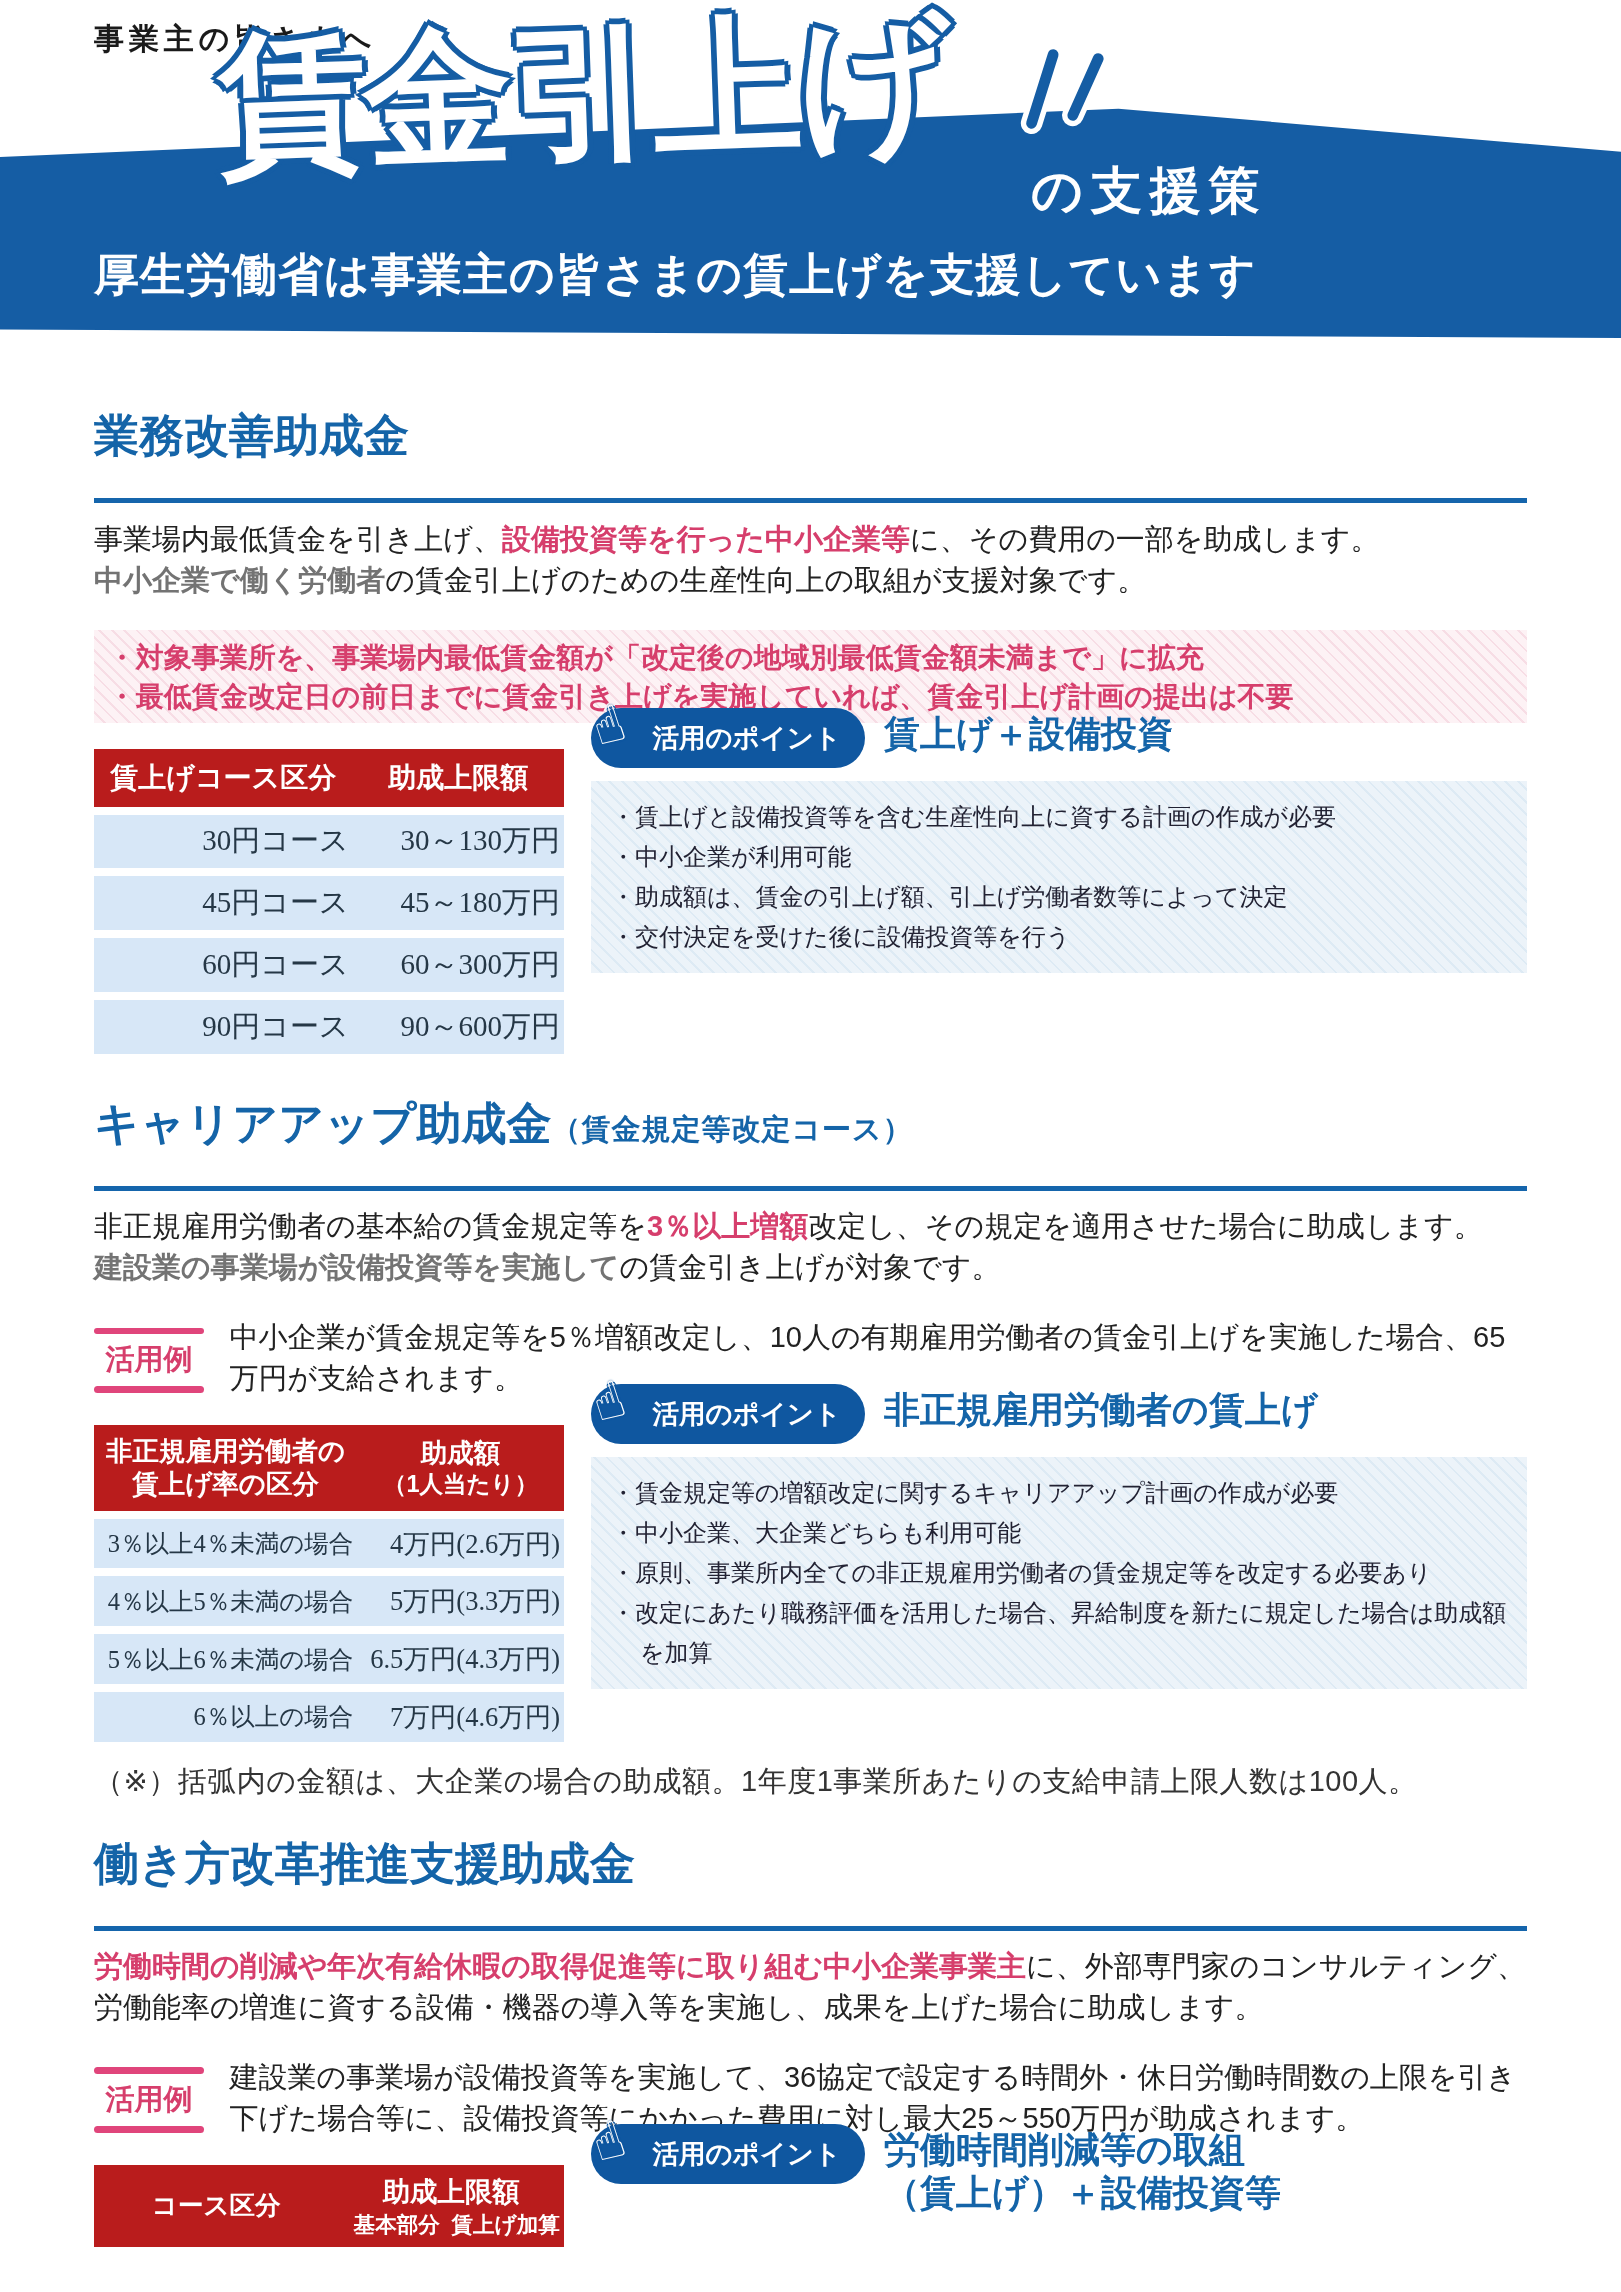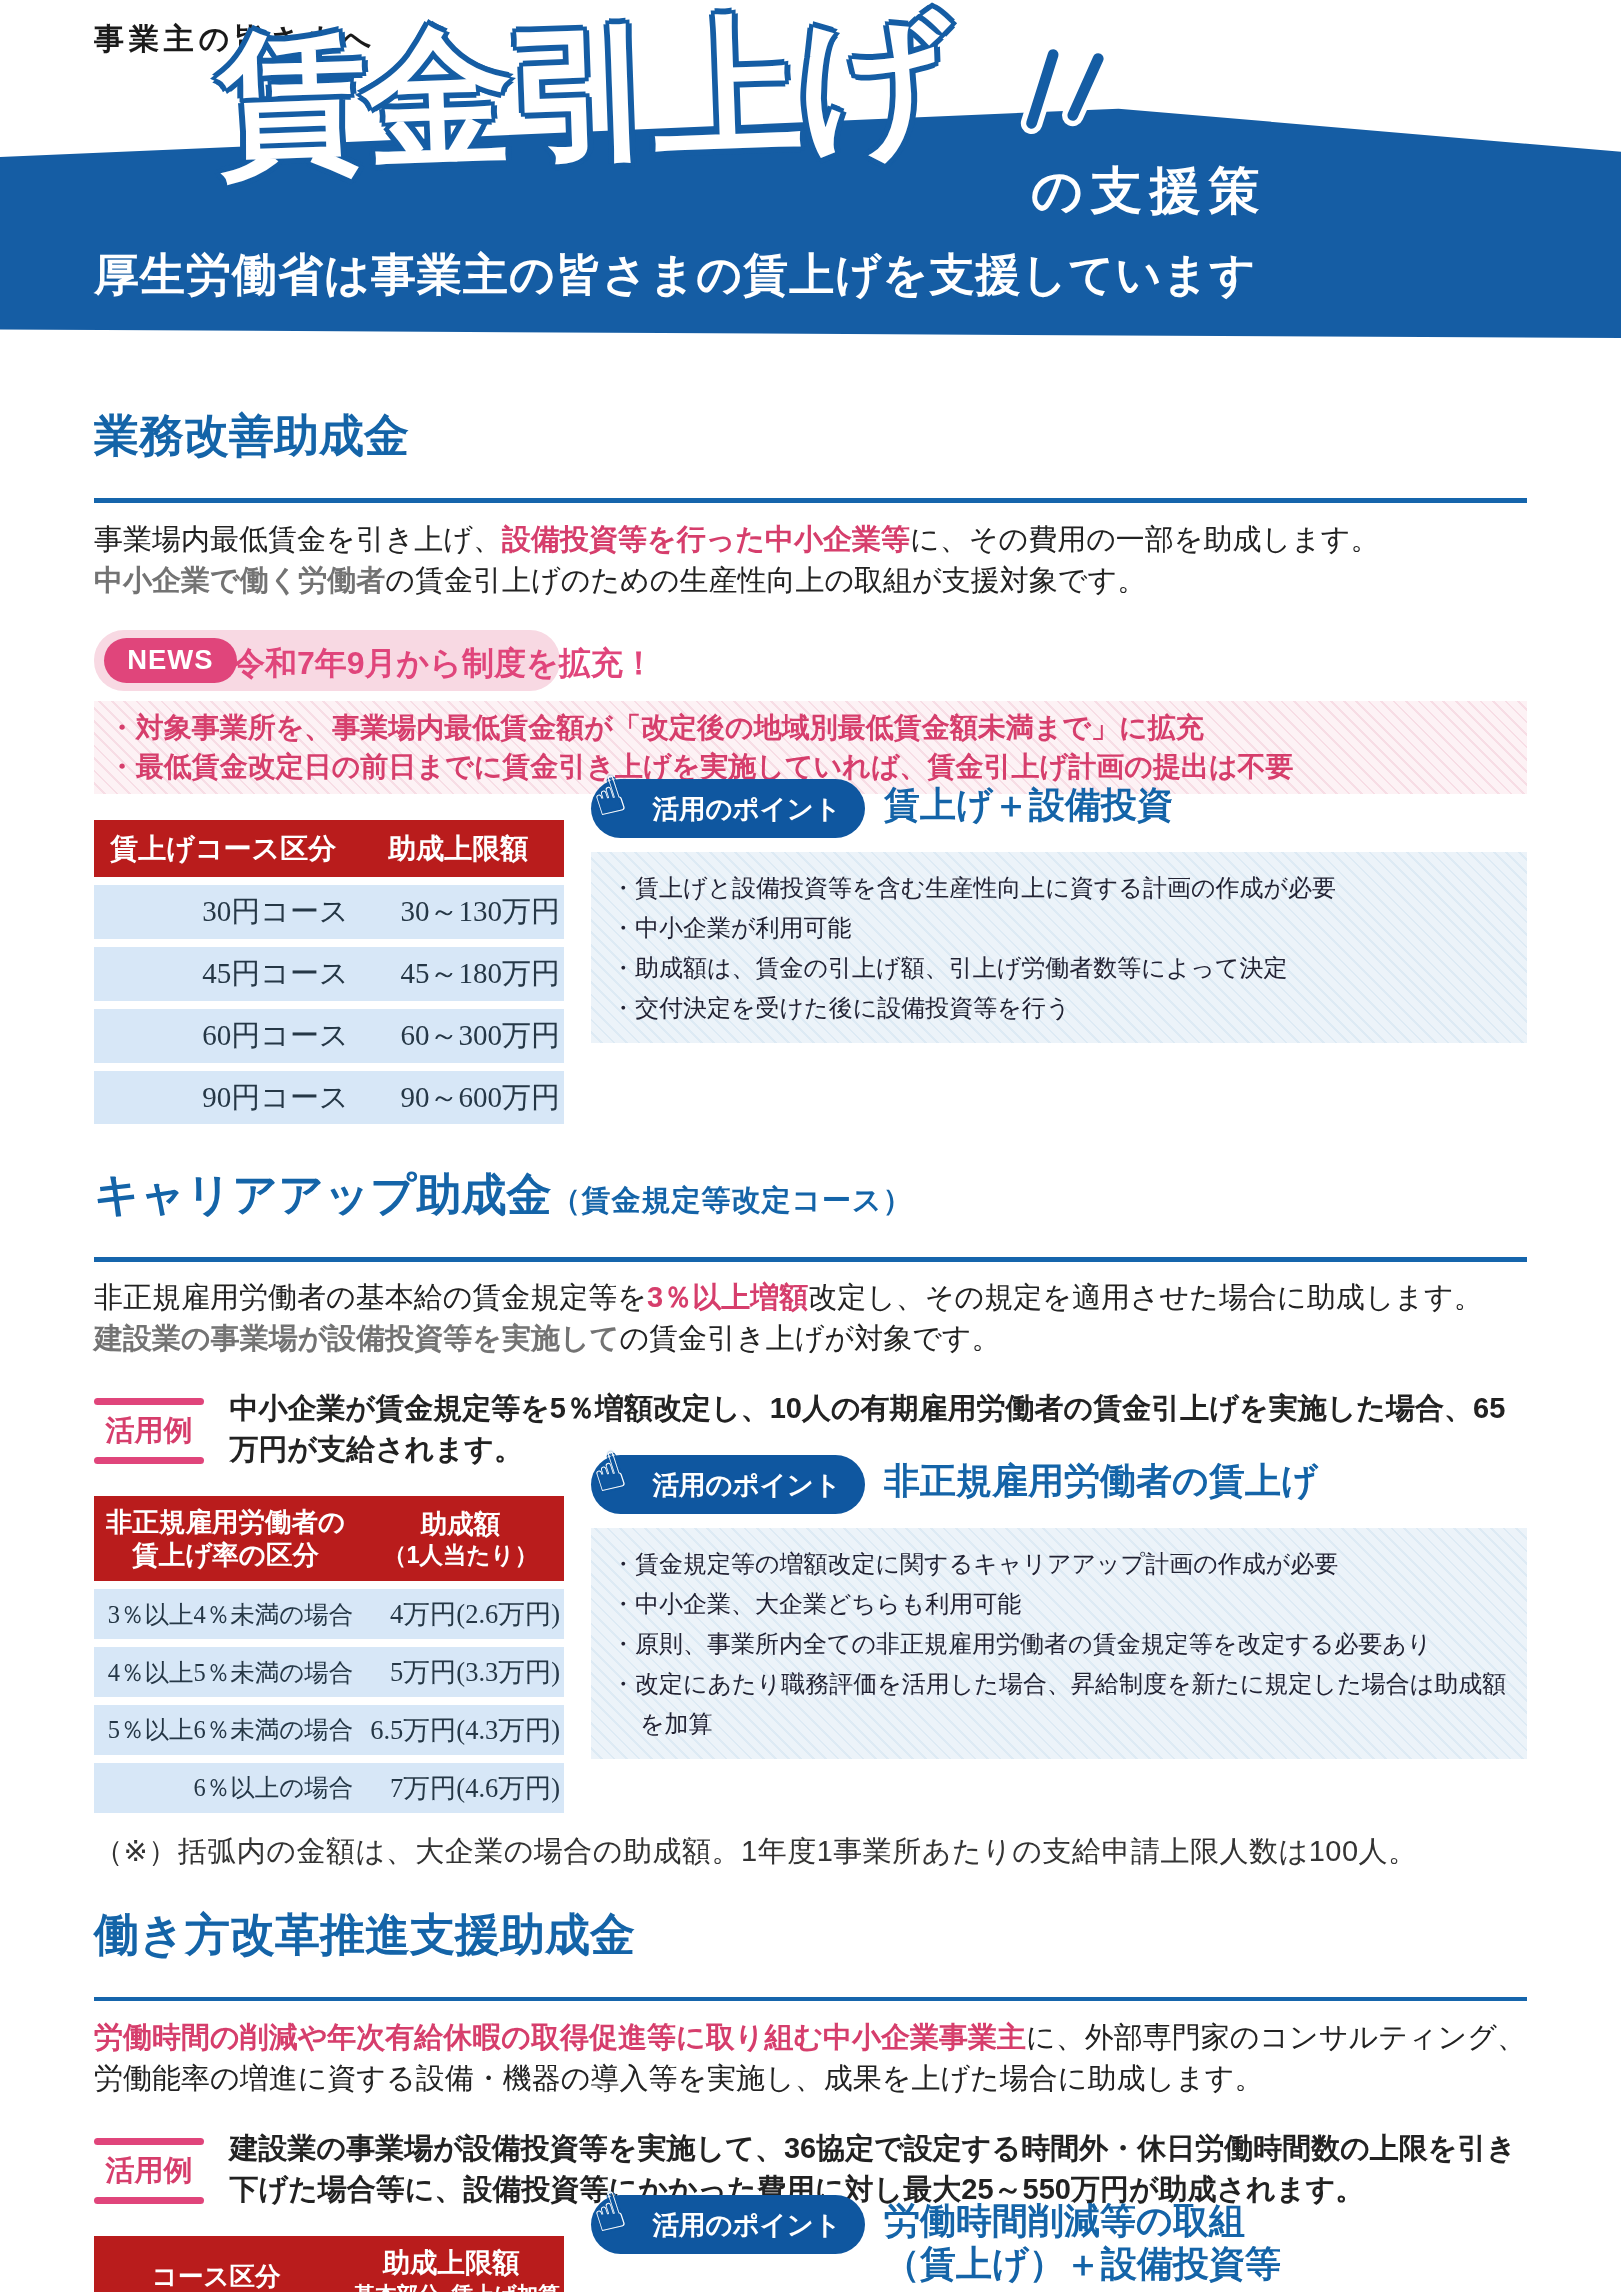--- a/index.html
+++ b/index.html
@@ -68,21 +68,21 @@
   .pb-title{color:#1464A8;font-size:36px;font-weight:800;line-height:43px;padding-top:3.9px;}
   .blue-box{margin-top:13.7px;padding:15.7px 19.6px;background:repeating-linear-gradient(45deg,#ECF3F9 0 6.9px,#DDEAF4 6.9px 8.8px);}
   .blue-box .pt{font-size:24px;line-height:40px;color:#223;padding-left:29px;text-indent:-29px;}
   .blue-box .pt::before{content:"・";}
   .note{margin-top:11.8px;font-size:29px;color:#333;letter-spacing:0.5px;}
 
   .example-row{display:flex;gap:25.5px;margin-top:15.7px;align-items:center;}
   .ex-label{flex:0 0 auto;margin-top:3.9px;}
   .ex-label .bar{width:110px;height:6.9px;background:#E0457B;border-radius:3.9px;}
   .ex-label .txt{font-size:29px;font-weight:800;color:#D63E6C;padding:5.9px 0 5.9px;text-align:center;width:110px;}
-  .ex-text{font-size:29px;line-height:41px;color:#222;font-weight:bold;}
+  .ex-text{font-size:29px;line-height:41px;color:#222;}
   .s2-offset{margin-top:29px;}
 </style>
 </head>
 <body>
 
 <div class="page">
 
   <div class="band"></div>
   <div class="audience">事業主の皆さまへ</div>
   <div class="big-title">賃金引上げ</div>
@@ -98,25 +98,20 @@
   <div class="content">
 
     <section>
       <h2 class="sec-title">業務改善助成金</h2>
       <div class="sec-rule"></div>
       <p class="intro">
         <span>事業場内最低賃金を引き上げ、</span><span class="red">設備投資等を行った中小企業等</span><span>に、その費用の一部を助成します。</span><br>
         <span class="b">中小企業で働く労働者</span><span>の賃金引上げのための生産性向上の取組が支援対象です。</span>
       </p>
 
-      <div class="news-row">
-        <div class="news-bg"></div>
-        <div class="news-pill">NEWS</div>
-        <div class="news-text">令和7年9月から制度を拡充！</div>
-      </div>
 
       <div class="pink-box">
         <div class="pt">対象事業所を、事業場内最低賃金額が「改定後の地域別最低賃金額未満まで」に拡充</div>
         <div class="pt">最低賃金改定日の前日までに賃金引き上げを実施していれば、賃金引上げ計画の提出は不要</div>
       </div>
 
       <div class="cols">
         <div class="col-left">
           <table class="t t1">
             <colgroup>

